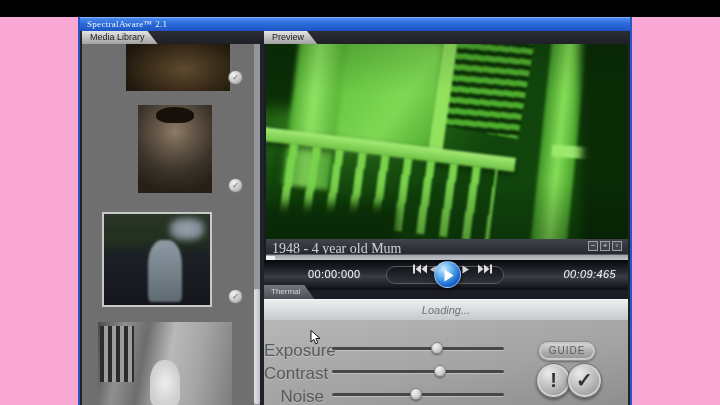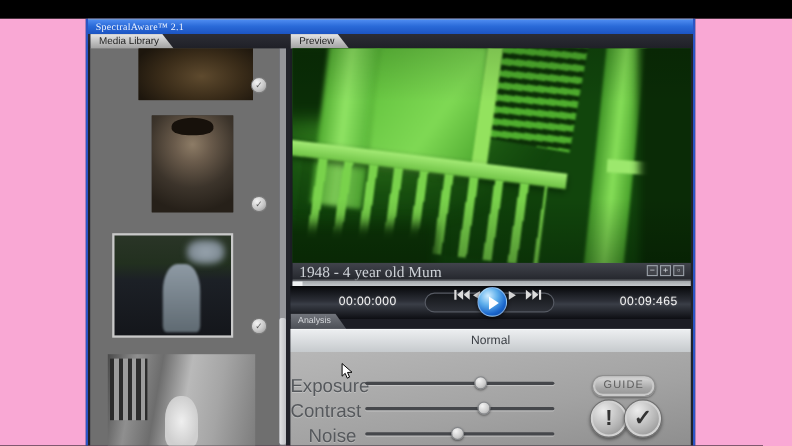--- a/index.html
+++ b/index.html
@@ -93,21 +93,21 @@
              line-height:8px; text-align:center; background:rgba(255,255,255,.08); }
   .seekbar { position:absolute; left:2px; top:210px; width:362px; height:6px;
              background:linear-gradient(#9fa3a7,#c3c7cb); border-top:1px solid #5a5d62; }
   .seek-fill { position:absolute; left:0; top:1px; width:9px; height:4px; background:#eef0f2; }
 
   .playbar { position:absolute; left:0px; top:216px; width:364px; height:30px;
              background:linear-gradient(#06070a,#2c2f37 45%,#3a3e47 55%,#0d0e13); }
   .time { position:absolute; top:8px; font-size:11px; color:#f5f5f5; letter-spacing:.4px;
           text-shadow:0 0 2px rgba(255,255,255,.25); }
   .time.elapsed { left:12px;padding-left:32px; }
-  .time.duration { right:12px; }
+  .time.duration { right:12px;font-style:italic; }
   .pill { position:absolute; left:122px; top:6px; width:118px; height:18px; border-radius:9px;
           background:linear-gradient(#14161a,#2e3138); border:1px solid #565a63; }
   .tbtn { position:absolute; top:9px; transform:translate(-50%,-50%); color:#dcdcdc; }
   .orb { position:absolute; left:170px; top:1px; width:27px; height:27px; border-radius:50%;
          background:radial-gradient(circle at 35% 28%, #cfecff, #5fb0ec 35%, #1a66cc 68%, #093e8e);
          border:1px solid rgba(220,240,255,.5); box-shadow:0 1px 4px rgba(0,0,0,.7); }
   .orb svg { position:absolute; left:9px; top:7px; }
 
   .analysis-tab { position:absolute; left:0; top:241px; height:14px; padding:0 14px 0 7px;
                   background:linear-gradient(#73767d,#4c4f56);
@@ -242,25 +242,25 @@
         <div class="tbtn" style="left:221px;">
           <svg width="15" height="10" viewBox="0 0 15 10">
             <polygon points="0.5,0.5 6,5 0.5,9.5" fill="#dcdcdc"></polygon>
             <polygon points="6.5,0.5 12,5 6.5,9.5" fill="#dcdcdc"></polygon>
             <rect x="12.5" y="0.5" width="2" height="9" fill="#dcdcdc"></rect>
           </svg>
         </div>
       </div>
 
       <div class="analysis-tab">
-        <span>Analysis</span>
+        <span>Thermal</span>
       </div>
 
       <div class="mode-row">
-        <div class="mode">Normal</div>
+        <div class="mode loading">Loading...</div>
       </div>
 
       <div class="analysis-body">
 
         <div class="slider-row" style="top:21px;">
           <span class="slider-label">Exposure</span>
           <div class="slider-track">
             <div class="slider-thumb" style="left: 61%;"></div>
           </div>
         </div>

